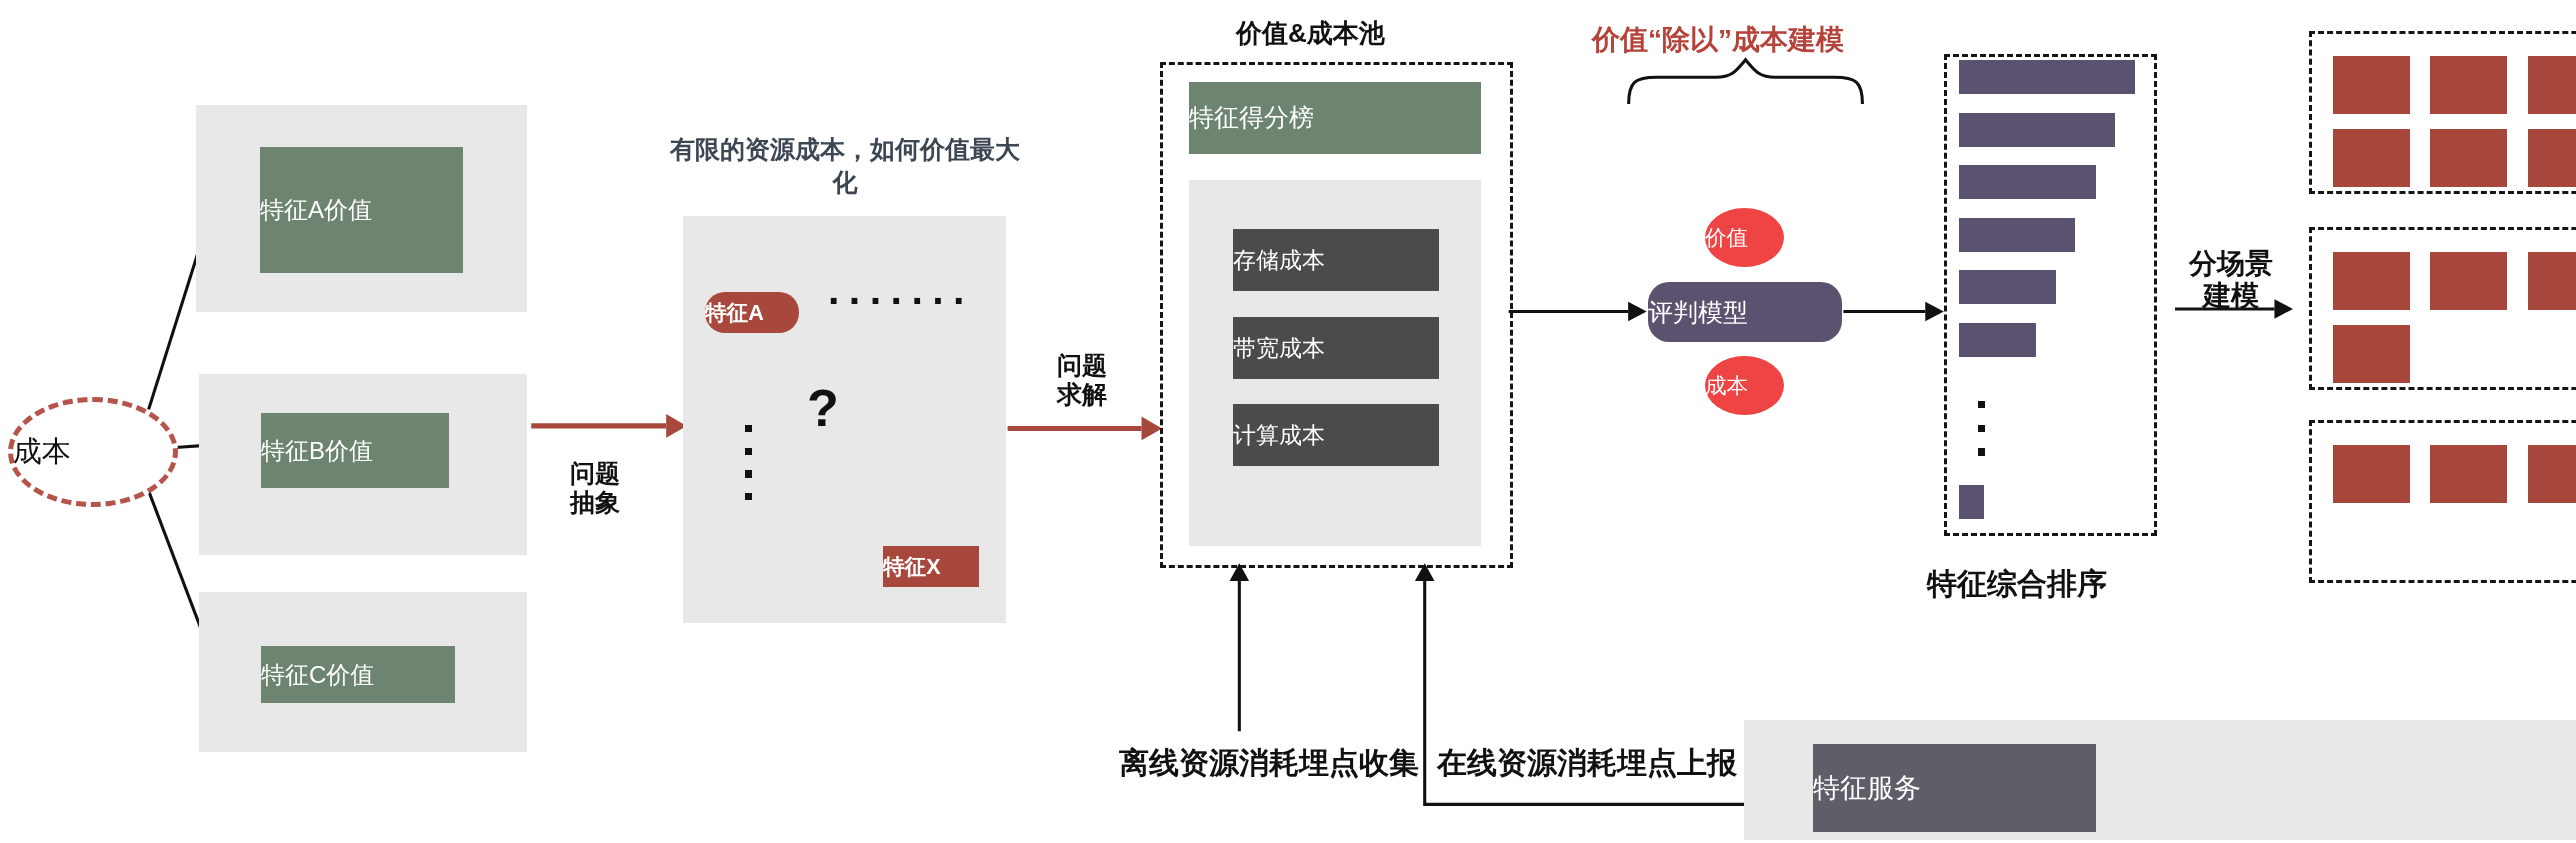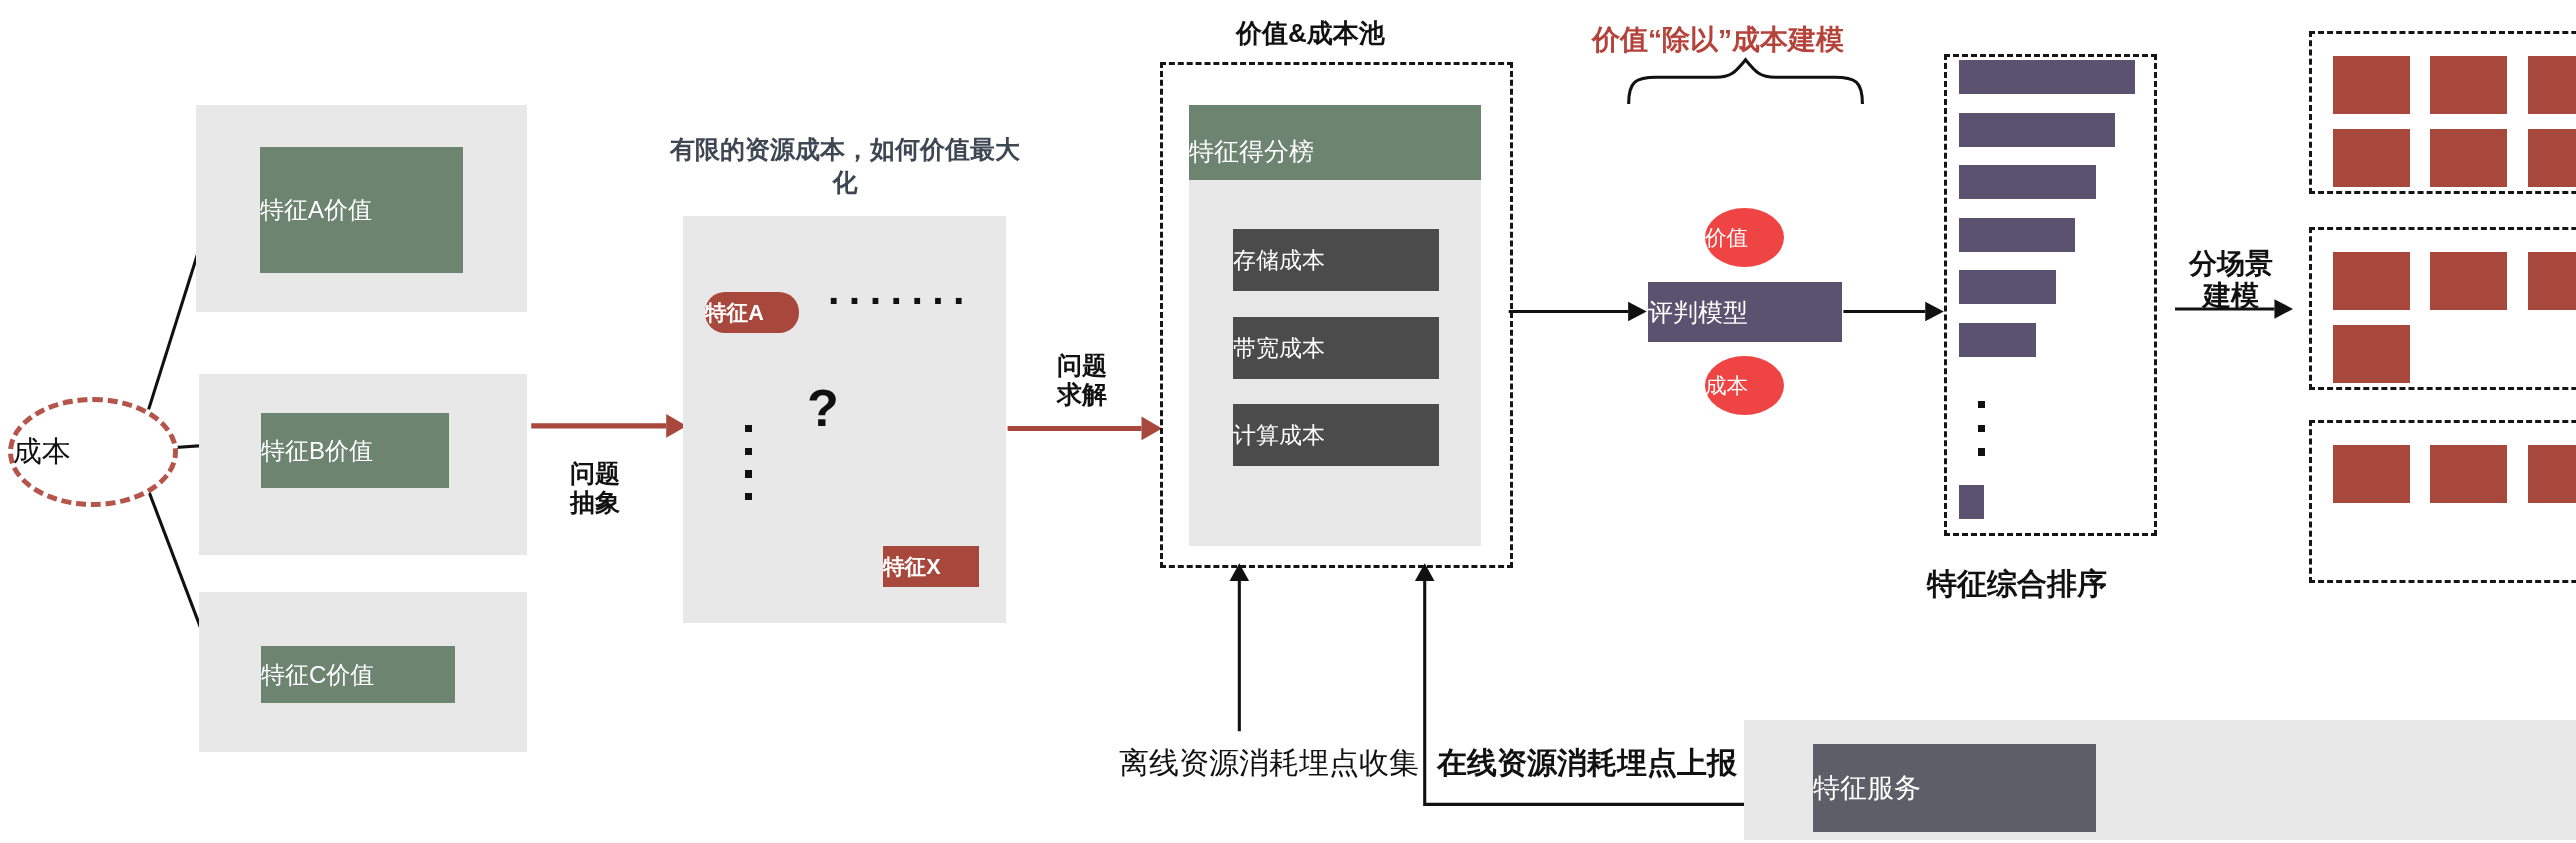--- a/index.html
+++ b/index.html
@@ -130,50 +130,50 @@
 
   <div class="abs center" style="left:1041px;top:351px;width:82px;font-size:25px;font-weight:bold;line-height:1.15;flex-direction:column;">
     <span>问题</span>
     <span>求解</span>
   </div>
 
   <div class="abs center" style="left:1236px;top:15.5px;width:196px;font-size:26px;font-weight:bold;">
     <span>价值&amp;成本池</span>
   </div>
   <div class="abs dashed-frame" style="left:1160px;top:62px;width:347px;height:500px;">
-    <div class="abs green-box center" style="left:26px;top:16.5px;width:292px;height:93px;font-size:25px;margin-top:23px;">
+    <div class="abs green-box center" style="left:26px;top:16.5px;width:292px;height:72px;font-size:25px;">
       <span>特征得分榜</span>
     </div>
     <div class="abs panel" style="left:26px;top:115px;width:292px;height:366px;">
       <div class="abs dark-box center" style="left:44px;top:49px;width:206px;height:62px;font-size:23px;">
         <span>存储成本</span>
       </div>
       <div class="abs dark-box center" style="left:44px;top:137px;width:206px;height:62px;font-size:23px;">
         <span>带宽成本</span>
       </div>
       <div class="abs dark-box center" style="left:44px;top:224px;width:206px;height:62px;font-size:23px;">
         <span>计算成本</span>
       </div>
     </div>
   </div>
 
-  <div class="abs" style="left:1119px;top:743px;font-size:30px;font-weight:normal;">
+  <div class="abs" style="left:1119px;top:743px;font-size:30px;font-weight:bold;">
     <span>离线资源消耗埋点收集</span>
   </div>
   <div class="abs" style="left:1437px;top:743px;font-size:30px;font-weight:bold;">
     <span>在线资源消耗埋点上报</span>
   </div>
 
   <div class="abs center" style="left:1592px;top:20.6px;width:319px;font-size:28px;font-weight:bold;color:#b5433a;">
     <span>价值“除以”成本建模</span>
   </div>
   <div class="abs purple-ellipse center" style="left:1705px;top:208px;width:79px;height:59px;font-size:21.6px;">
     <span>价值</span>
   </div>
-  <div class="abs purple-box center" style="left:1648px;top:282px;width:194px;height:60px;font-size:25px;">
+  <div class="abs purple-box center" style="left:1648px;top:282px;width:194px;height:60px;font-size:25px;border-radius:21px;">
     <span>评判模型</span>
   </div>
   <div class="abs purple-ellipse center" style="left:1705px;top:356px;width:79px;height:59px;font-size:21.6px;">
     <span>成本</span>
   </div>
 
   <div class="abs dashed-frame" style="left:1944px;top:54px;width:207px;height:476px;"></div>
   <div class="abs" id="rank-bars" style="left:1959px;top:60px;width:185px;height:464px;">
       <div class="bar" style="top: 0px; width: 176px; background: rgb(91, 82, 112);"></div>
       <div class="bar" style="top: 53px; width: 156px; background: rgb(91, 82, 112);"></div>

